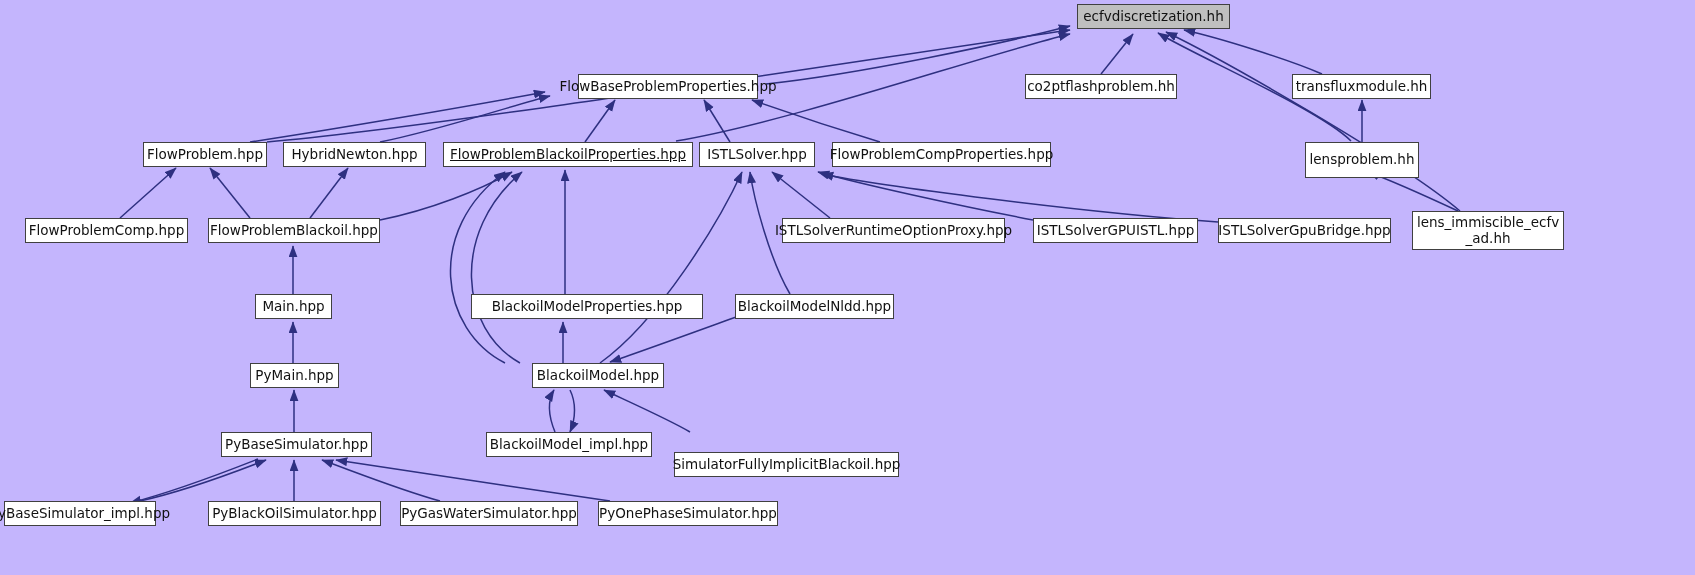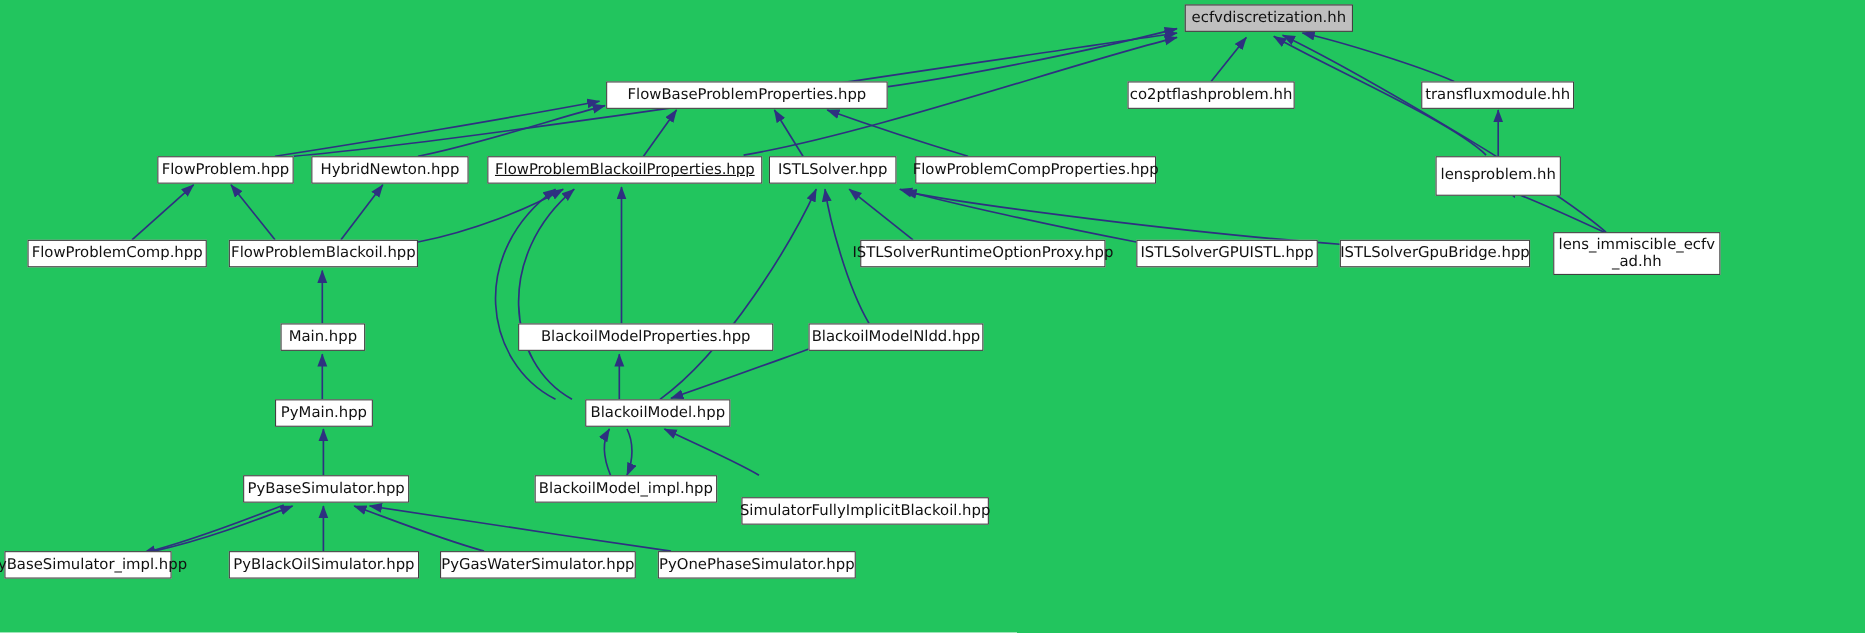--- a/index.html
+++ b/index.html
@@ -4,21 +4,21 @@
 <style>
   html, body {
     margin: 0;
     padding: 0;
     background: #ffffff;
   }
   #graph-root {
     position: relative;
     width: 1695px;
     height: 575px;
-    background: #22c55e;
+    background: #c4b5fd;
     font-family: "DejaVu Sans", sans-serif;
     overflow: hidden;
   }
   #graph-svg {
     position: absolute;
     left: 0;
     top: 0;
     width: 1695px;
     height: 575px;
   }
@@ -96,21 +96,21 @@
         <path d="M 258,459 C 230,470 180,490 130,503" fill="none" stroke="#2e3080" stroke-width="1.5" marker-end="url(#arrowhead)"></path>
         <path d="M 294,501 L 294,460" fill="none" stroke="#2e3080" stroke-width="1.5" marker-end="url(#arrowhead)"></path>
         <path d="M 440,501 C 400,490 350,470 322,460" fill="none" stroke="#2e3080" stroke-width="1.5" marker-end="url(#arrowhead)"></path>
         <path d="M 610,501 C 520,488 400,470 336,460" fill="none" stroke="#2e3080" stroke-width="1.5" marker-end="url(#arrowhead)"></path>
       </g>
   </svg>
   <div id="node-layer">
       <div class="node root" style="left: 1077px; top: 4px; width: 153px; height: 25px;"><span class="label">ecfvdiscretization.hh</span></div>
       <div class="node" style="left: 1025px; top: 74px; width: 152px; height: 25px;"><span class="label">co2ptflashproblem.hh</span></div>
       <div class="node" style="left: 1292px; top: 74px; width: 139px; height: 25px;"><span class="label">transfluxmodule.hh</span></div>
-      <div class="node" style="left: 551px; top: 74px; width: 256px; height: 25px;"><span class="label">FlowBaseProblemProperties.hpp</span></div>
+      <div class="node" style="left: 578px; top: 74px; width: 180px; height: 25px;"><span class="label">FlowBaseProblemProperties.hpp</span></div>
       <div class="node" style="left: 143px; top: 142px; width: 124px; height: 25px;"><span class="label">FlowProblem.hpp</span></div>
       <div class="node" style="left: 283px; top: 142px; width: 143px; height: 25px;"><span class="label">HybridNewton.hpp</span></div>
       <div class="node" style="left: 443px; top: 142px; width: 250px; height: 25px; text-decoration: underline;"><span class="label">FlowProblemBlackoilProperties.hpp</span></div>
       <div class="node" style="left: 699px; top: 142px; width: 116px; height: 25px; justify-content: center;"><span class="label">ISTLSolver.hpp</span></div>
       <div class="node" style="left: 832px; top: 142px; width: 219px; height: 25px;"><span class="label">FlowProblemCompProperties.hpp</span></div>
       <div class="node" style="left: 1305px; top: 142px; width: 114px; height: 36px;"><span class="label">lensproblem.hh</span></div>
       <div class="node" style="left: 25px; top: 218px; width: 163px; height: 25px;"><span class="label">FlowProblemComp.hpp</span></div>
       <div class="node" style="left: 208px; top: 218px; width: 172px; height: 25px;"><span class="label">FlowProblemBlackoil.hpp</span></div>
       <div class="node" style="left: 782px; top: 218px; width: 223px; height: 25px;"><span class="label">ISTLSolverRuntimeOptionProxy.hpp</span></div>
       <div class="node" style="left: 1033px; top: 218px; width: 165px; height: 25px;"><span class="label">ISTLSolverGPUISTL.hpp</span></div>

